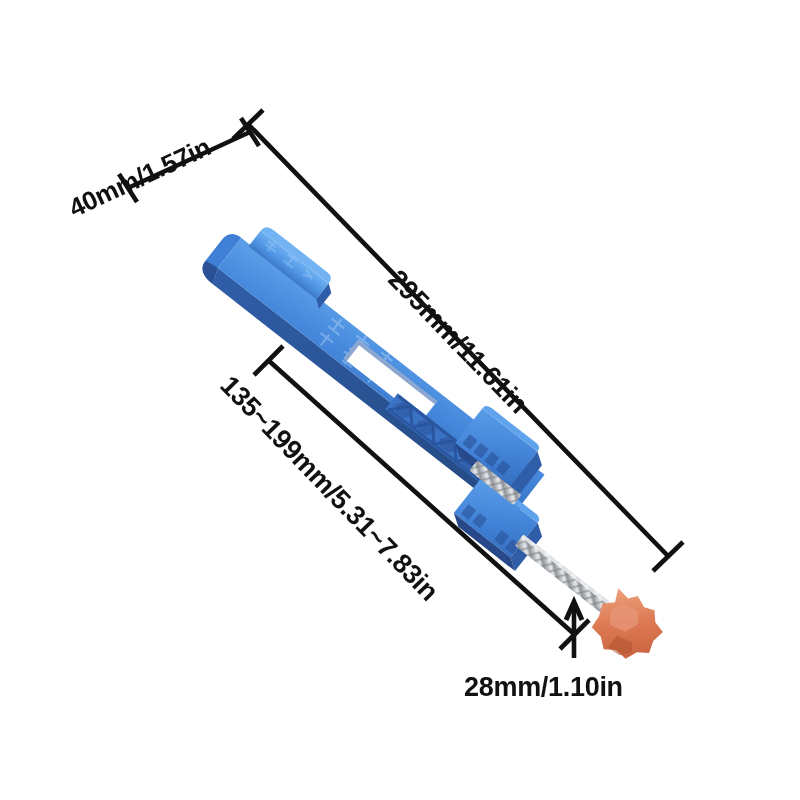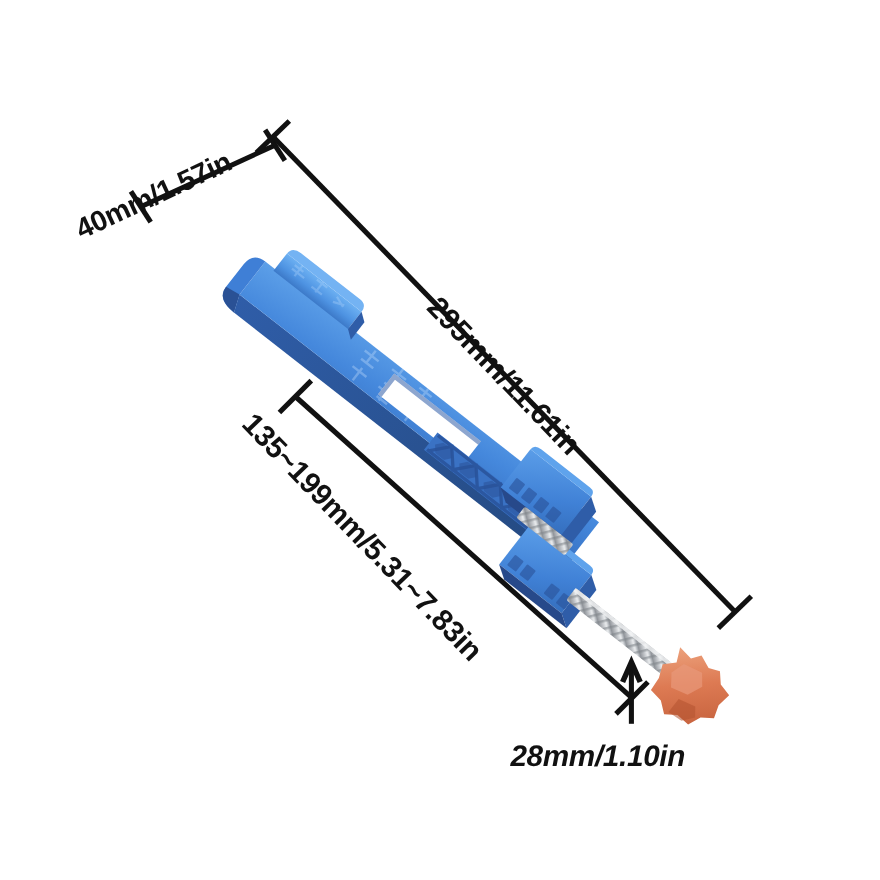--- a/index.html
+++ b/index.html
@@ -18,21 +18,21 @@
     white-space:nowrap;
     color:#111111;
     font-weight:700;
     letter-spacing:-0.3px;
     transform-origin:0 0;
     font-family:"Liberation Sans","DejaVu Sans",sans-serif;
   }
   #label-width{font-size:26px;}
   #label-length{font-size:27px;}
   #label-capacity{font-size:27px;}
-  #label-jaw{font-size:27px;font-style:italic;}
+  #label-jaw{font-size:27px;}
 </style>
 </head>
 <body>
 
 <div id="stage">
 
   <svg viewBox="0 0 800 800" xmlns="http://www.w3.org/2000/svg">
     <defs>
       <linearGradient id="gBarTop" x1="0" y1="0" x2="1" y2="1">
         <stop offset="0%" stop-color="#5c9fe8"></stop>

